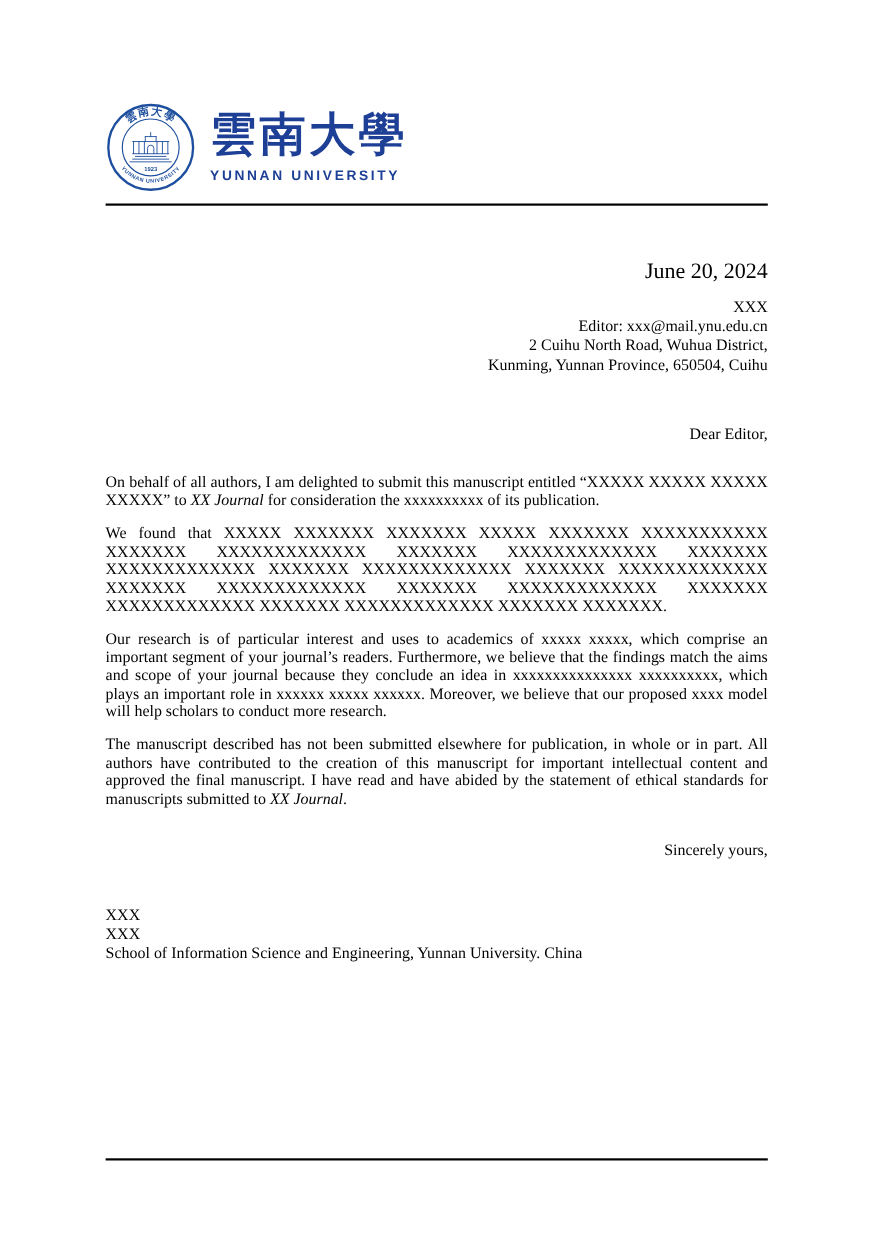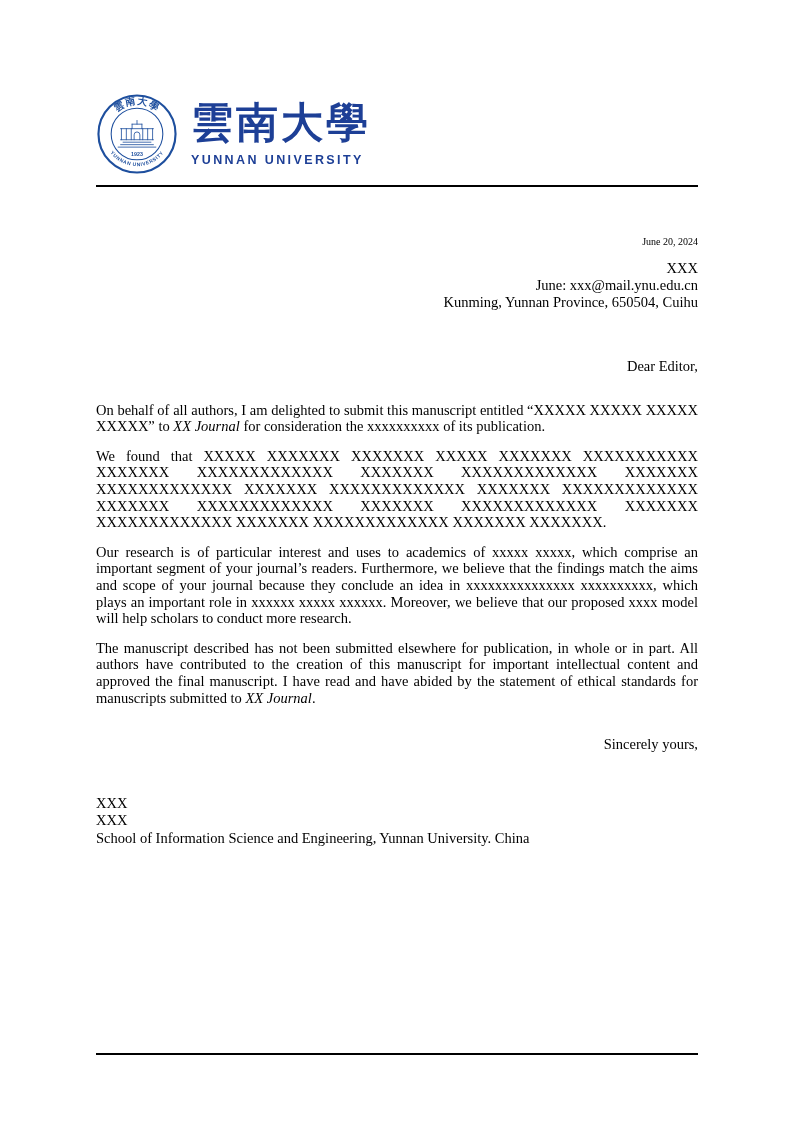--- a/index.html
+++ b/index.html
@@ -37,21 +37,21 @@
     font-weight:700;
     letter-spacing:2.4px;
     color:#1d3f96;
     white-space:nowrap;
   }
   .rule { height:2px; background:#000; }
   .rule-top { margin-top:10px; }
   .rule-bottom { position:absolute; left:96px; right:96px; top:1053px; }
 
   
-  .date-line { margin-top:49px; text-align:right; font-size:10px; }
+  .date-line { margin-top:49px; text-align:right; font-size:20px; }
   .sender-block { margin-top:13px; text-align:right; line-height:17.2px; }
   .salutation { margin-top:46px; margin-bottom:27px;text-align:right; }
   .para { text-align:justify; line-height:16.6px; margin-top:13px; }
   .para.first { margin-top:0; }
   .para em { font-style:italic;font-family:Liberation Serif, serif; }
   .closing { margin-top:30px;text-align:right; }
   .signature-block { margin-top:42px; line-height:17.2px; }
 </style>
 </head>
 <body>
@@ -98,21 +98,22 @@
 
       <div class="rule rule-top"></div>
     </header>
 
     <main>
 
       <div class="date-line">June 20, 2024</div>
 
       <div class="sender-block">
         <div>XXX</div>
-        <div>June: xxx@mail.ynu.edu.cn</div>
+        <div>Editor: xxx@mail.ynu.edu.cn</div>
+        <div>2 Cuihu North Road, Wuhua District,</div>
         <div>Kunming, Yunnan Province, 650504, Cuihu</div>
       </div>
 
       <div class="salutation">Dear Editor,</div>
 
       <p class="para first"><span>On behalf of all authors, I am delighted to submit this manuscript entitled “XXXXX XXXXX XXXXX XXXXX” to </span><em>XX Journal</em><span> for consideration the xxxxxxxxxx of its publication.</span></p>
 
       <p class="para">We found that XXXXX XXXXXXX XXXXXXX XXXXX XXXXXXX XXXXXXXXXXX XXXXXXX XXXXXXXXXXXXX XXXXXXX XXXXXXXXXXXXX XXXXXXX XXXXXXXXXXXXX XXXXXXX XXXXXXXXXXXXX XXXXXXX XXXXXXXXXXXXX XXXXXXX XXXXXXXXXXXXX XXXXXXX XXXXXXXXXXXXX XXXXXXX XXXXXXXXXXXXX XXXXXXX XXXXXXXXXXXXX XXXXXXX XXXXXXX.</p>
 
       <p class="para">Our research is of particular interest and uses to academics of xxxxx xxxxx, which comprise an important segment of your journal’s readers. Furthermore, we believe that the findings match the aims and scope of your journal because they conclude an idea in xxxxxxxxxxxxxxx xxxxxxxxxx, which plays an important role in xxxxxx xxxxx xxxxxx. Moreover, we believe that our proposed xxxx model will help scholars to conduct more research.</p>

